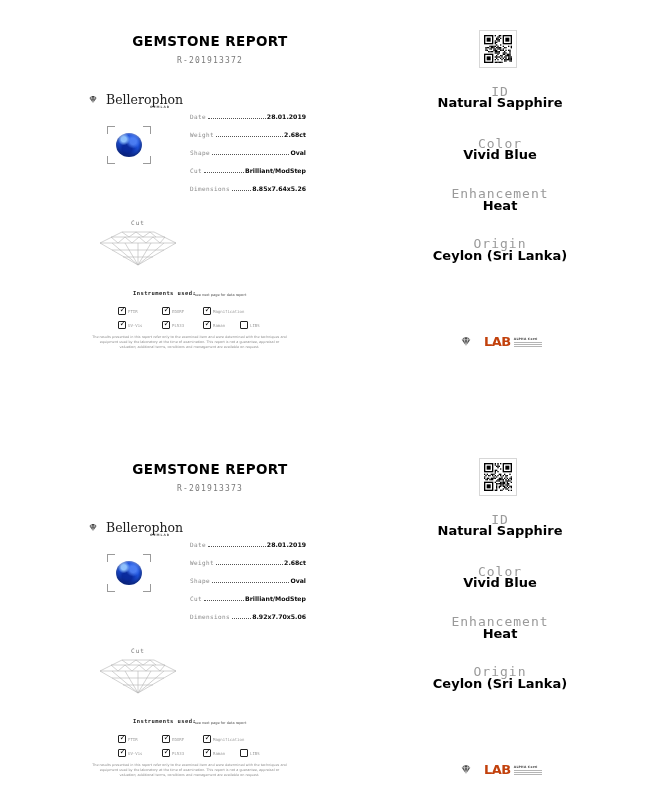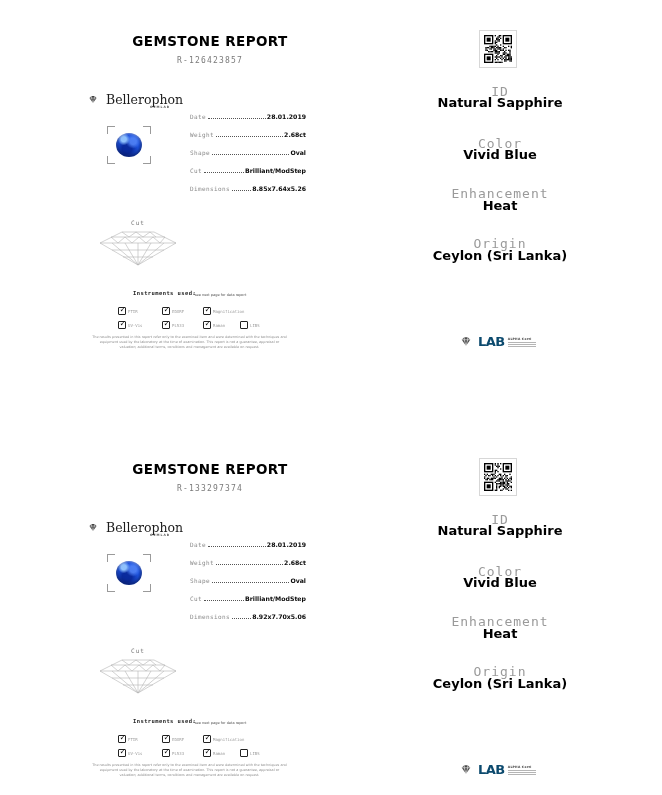--- a/index.html
+++ b/index.html
@@ -62,31 +62,31 @@
   
   .qrbox{position:absolute;left:479px;top:30px;width:36px;height:36px;border:1px solid #d7d7d7;
          display:flex;align-items:center;justify-content:center;background:#fff;}
   .rlabel{position:absolute;left:410px;width:180px;text-align:center;
           font-family:"DejaVu Sans Mono",monospace;font-size:13px;letter-spacing:1px;color:#9a9a9a;}
   .rvalue{position:absolute;left:410px;width:180px;text-align:center;
           font-size:13px;font-weight:bold;color:#000;}
 
   
   .lablogo{position:absolute;left:460px;top:334px;display:flex;align-items:center;}
-  .lab-text{font-size:13px;font-weight:800;letter-spacing:-.5px;color:#0c4a6e;margin-left:6px;}
+  .lab-text{font-size:13px;font-weight:800;letter-spacing:-.5px;color:#c2410c;margin-left:12px;}
   .lab-sub{display:flex;flex-direction:column;margin-left:3px;width:28px;}
   .lab-sub b{font-size:3px;font-weight:bold;color:#333;letter-spacing:.3px;}
   .lab-sub i{height:1px;background:#b5b5b5;margin-top:1px;}
 </style>
 </head>
 <body>
 
 <div class="card" style="top:0px">
   <div class="title">GEMSTONE REPORT</div>
-  <div class="rnum">R-126423857</div>
+  <div class="rnum">R-201913372</div>
 
   <div class="qrbox">
     <svg width="28" height="28" viewBox="0 0 28 28">
         <rect x="10.67" y="0.00" width="1.33" height="1.33" fill="#000"></rect>
         <rect x="14.67" y="0.00" width="1.33" height="1.33" fill="#000"></rect>
         <rect x="16.00" y="0.00" width="1.33" height="1.33" fill="#000"></rect>
         <rect x="13.33" y="1.33" width="1.33" height="1.33" fill="#000"></rect>
         <rect x="14.67" y="1.33" width="1.33" height="1.33" fill="#000"></rect>
         <rect x="12.00" y="2.67" width="1.33" height="1.33" fill="#000"></rect>
         <rect x="13.33" y="2.67" width="1.33" height="1.33" fill="#000"></rect>
@@ -346,21 +346,21 @@
       <b>ALPHA Certi</b>
         <i></i>
         <i></i>
         <i></i>
     </span>
   </div>
 </div>
 
 <div class="card" style="top:428px">
   <div class="title">GEMSTONE REPORT</div>
-  <div class="rnum">R-133297374</div>
+  <div class="rnum">R-201913373</div>
 
   <div class="qrbox">
     <svg width="28" height="28" viewBox="0 0 28 28">
         <rect x="10.67" y="0.00" width="1.33" height="1.33" fill="#000"></rect>
         <rect x="13.33" y="0.00" width="1.33" height="1.33" fill="#000"></rect>
         <rect x="16.00" y="0.00" width="1.33" height="1.33" fill="#000"></rect>
         <rect x="10.67" y="1.33" width="1.33" height="1.33" fill="#000"></rect>
         <rect x="13.33" y="1.33" width="1.33" height="1.33" fill="#000"></rect>
         <rect x="12.00" y="2.67" width="1.33" height="1.33" fill="#000"></rect>
         <rect x="13.33" y="2.67" width="1.33" height="1.33" fill="#000"></rect>

